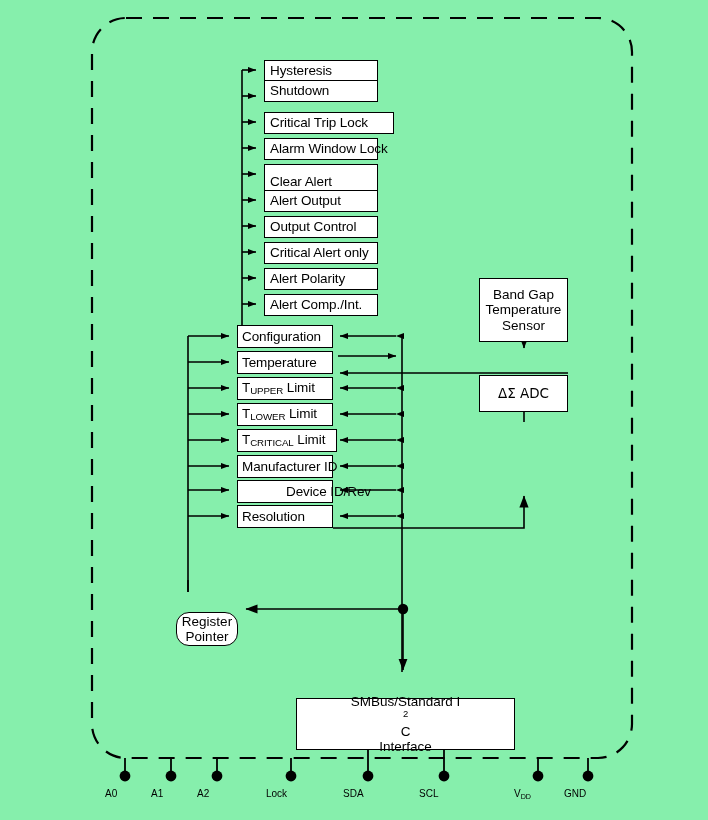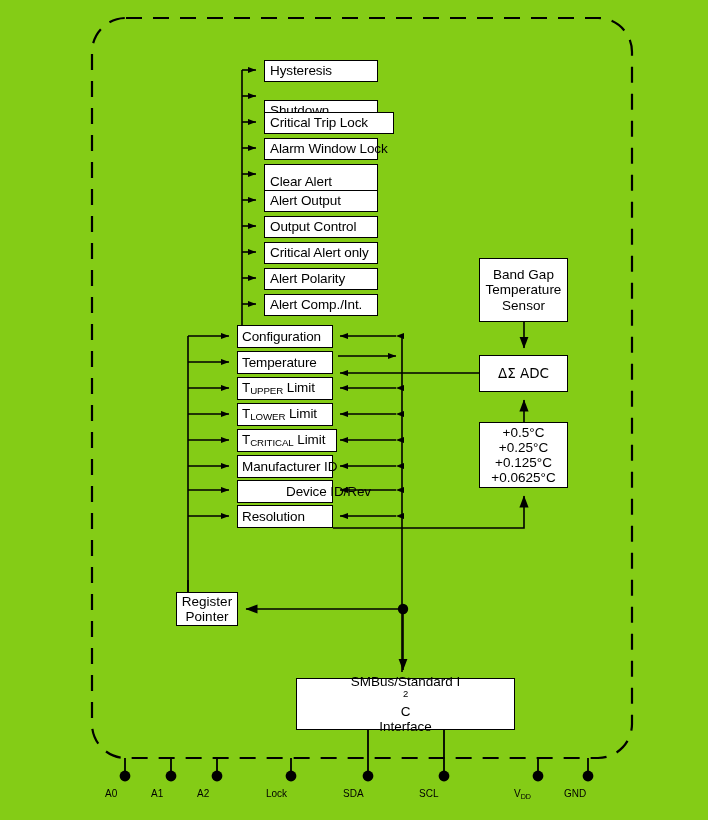--- a/index.html
+++ b/index.html
@@ -8,21 +8,21 @@
     padding: 0;
     background: #ffffff;
   }
   body {
     font-family: "Liberation Sans", sans-serif;
   }
   #diagram-root {
     position: relative;
     width: 708px;
     height: 820px;
-    background: #84cc16;
+    background: #86efac;
     overflow: hidden;
   }
   #svg-layer {
     position: absolute;
     left: 0;
     top: 0;
     width: 708px;
     height: 820px;
   }
   .blk {
@@ -49,20 +49,21 @@
     font-size: 13.5px;
     justify-content: flex-start;
     padding-left: 4px;
     letter-spacing: -0.1px;
   }
   .bigbox {
     font-size: 13.5px;
     flex-direction: column;
     justify-content: center;
     white-space: normal;
+    margin-top: 20px;
   }
   .bigbox span { display: block; }
   .pinlabel {
     position: absolute;
     font-size: 10px;
     color: #000000;
     white-space: nowrap;
     z-index: 4;
   }
   sub {
@@ -161,21 +162,21 @@
     <circle cx="291" cy="776" r="5.4" fill="#000"></circle>
     <circle cx="368" cy="776" r="5.4" fill="#000"></circle>
     <circle cx="444" cy="776" r="5.4" fill="#000"></circle>
     <circle cx="538" cy="776" r="5.4" fill="#000"></circle>
     <circle cx="588" cy="776" r="5.4" fill="#000"></circle>
   </svg>
 
   <div class="blk cfgbit" style="left:264px;top:60px;width:114px;height:22px;">
     <span>Hysteresis</span>
   </div>
-  <div class="blk cfgbit" style="left:264px;top:80px;width:114px;height:22px;margin-top:20px;">
+  <div class="blk cfgbit" style="left:264px;top:80px;width:114px;height:22px;">
     <span>Shutdown</span>
   </div>
   <div class="blk cfgbit" style="left:264px;top:112px;width:130px;height:22px;">
     <span>Critical Trip Lock</span>
   </div>
   <div class="blk cfgbit" style="left:264px;top:138px;width:114px;height:22px;">
     <span>Alarm Window Lock</span>
   </div>
   <div class="blk cfgbit" style="left:264px;top:164px;width:114px;height:36px;">
     <span>Clear Alert</span>
@@ -224,28 +225,22 @@
   <div class="blk bigbox" style="left:479px;top:258px;width:89px;height:64px;">
     <span>Band Gap</span>
     <span>Temperature</span>
     <span>Sensor</span>
   </div>
 
   <div class="blk bigbox sym" style="left:479px;top:355px;width:89px;height:37px;">
     <span>ΔΣ ADC</span>
   </div>
 
-  <div class="blk bigbox" style="left:479px;top:422px;width:89px;height:66px;">
-    <span>+0.5°C</span>
-    <span>+0.25°C</span>
-    <span>+0.125°C</span>
-    <span>+0.0625°C</span>
-  </div>
-
-  <div class="blk bigbox" style="left:176px;top:592px;width:62px;height:34px;">
+
+  <div class="blk bigbox" style="left:176px;top:592px;width:62px;height:34px;border-radius:13px;">
     <span>Register</span>
     <span>Pointer</span>
   </div>
 
   <div class="blk bigbox" style="left:296px;top:678px;width:219px;height:52px;">
     <span><span>SMBus/Standard I</span><sup>2</sup><span>C</span></span>
     <span>Interface</span>
   </div>
 
   <div class="pinlabel" style="left:105px;top:788px;width:40px;">

